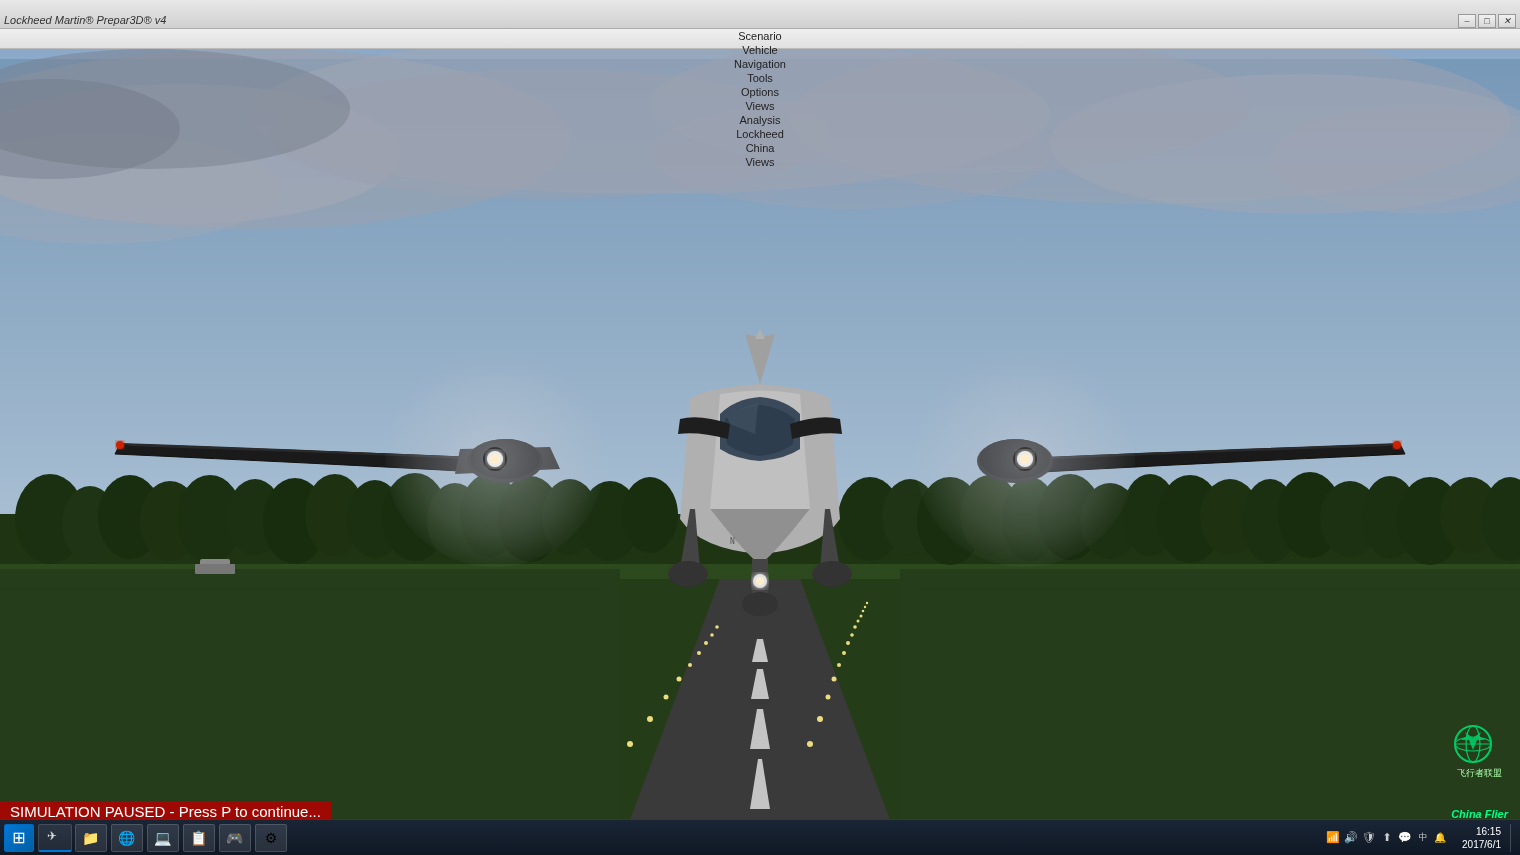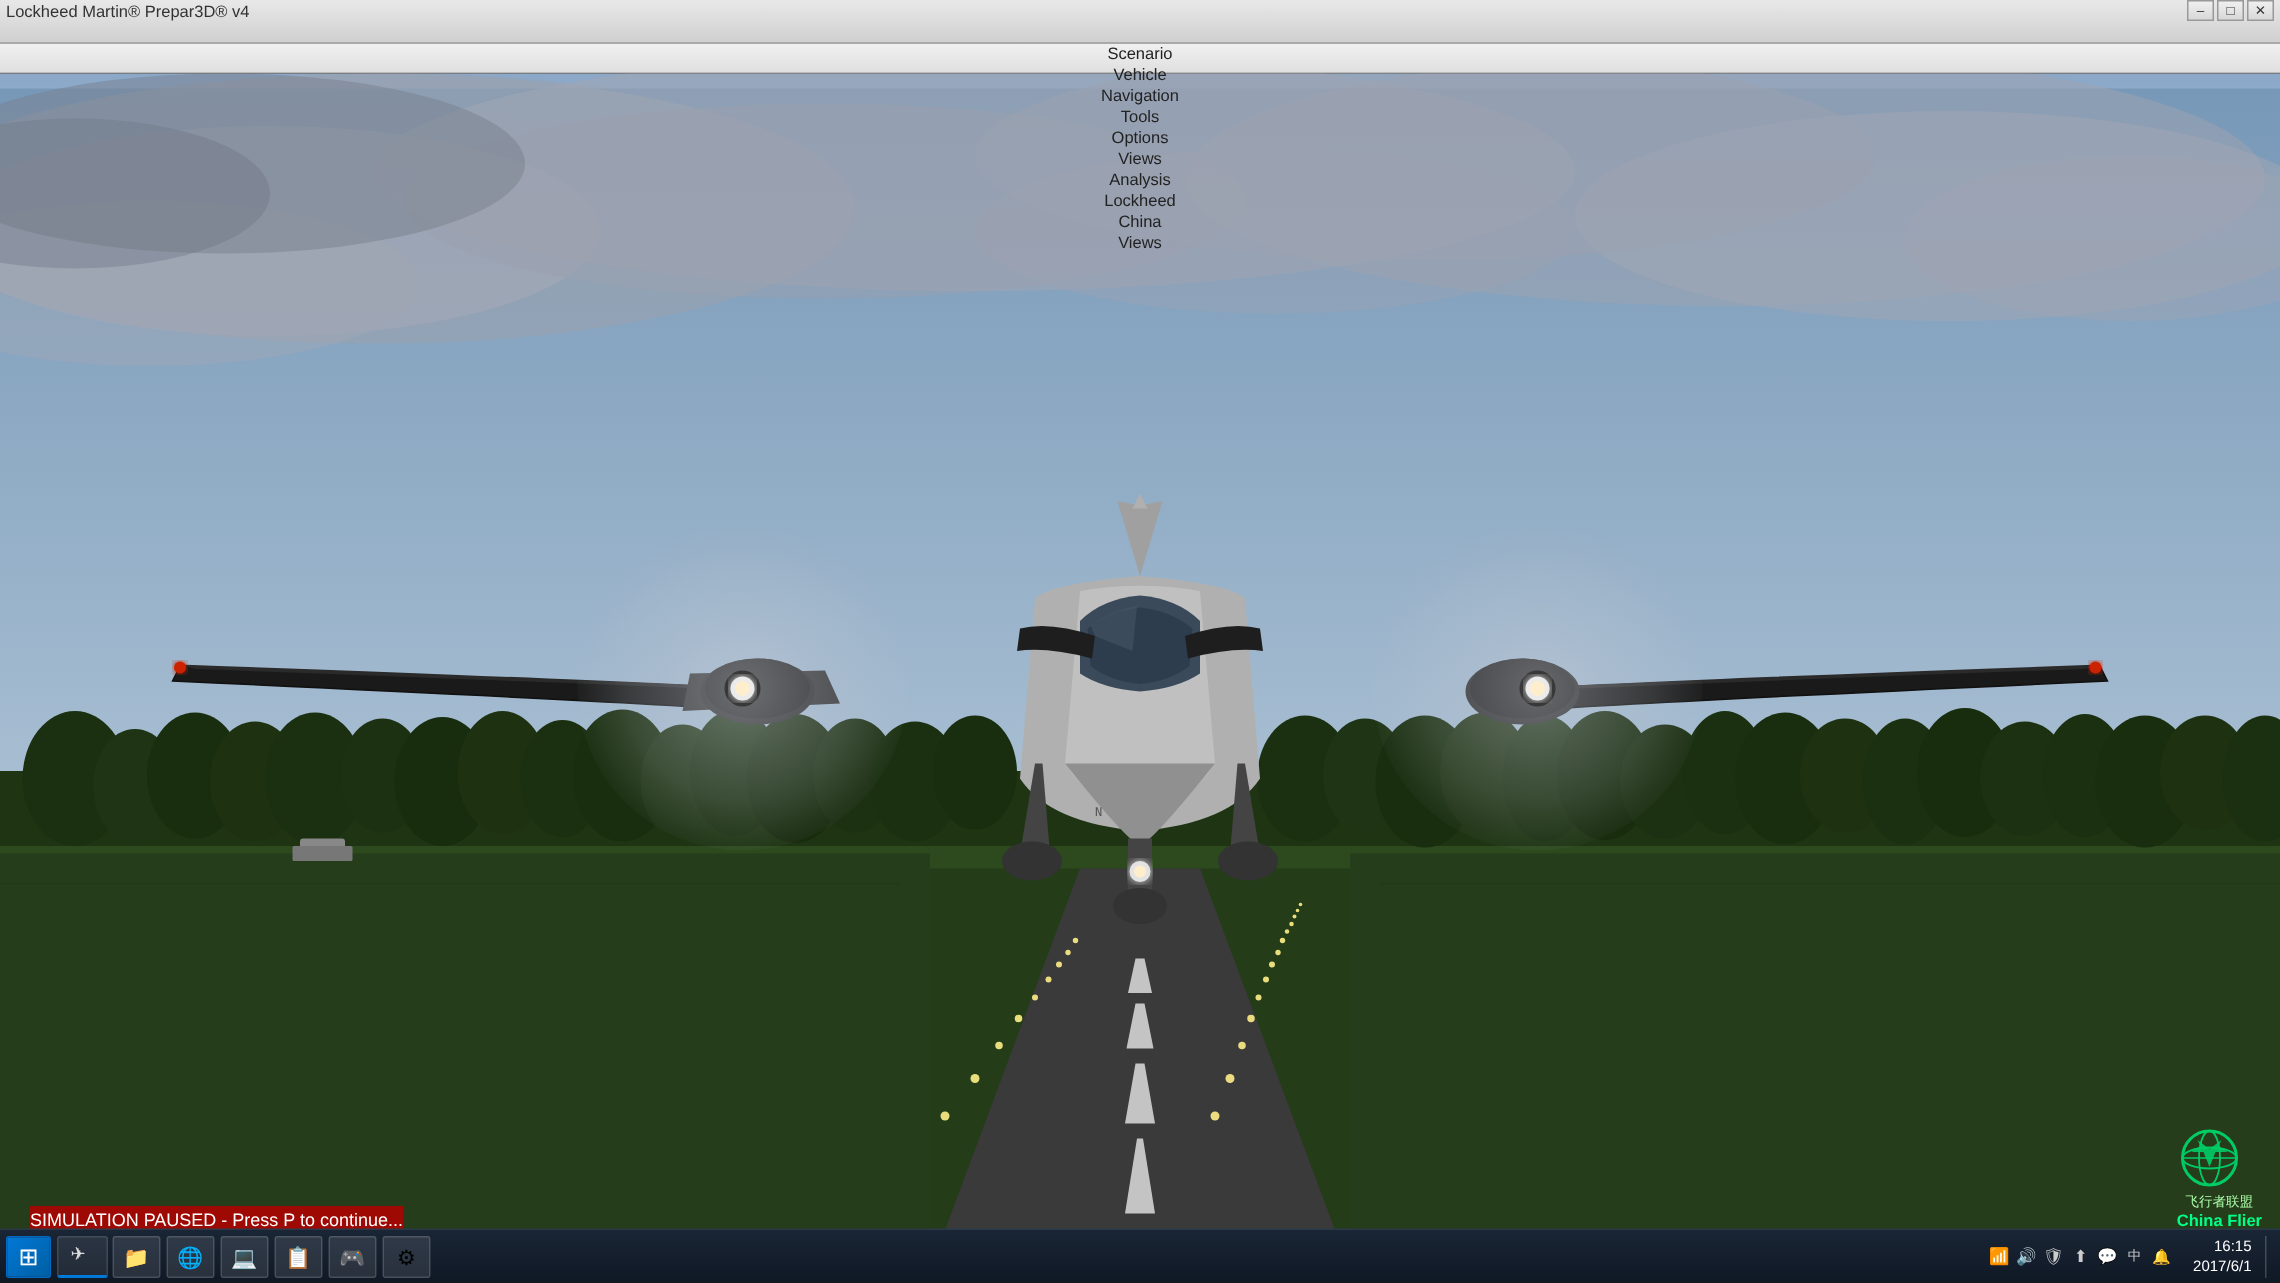--- a/index.html
+++ b/index.html
@@ -12,26 +12,27 @@
       background: #1a1a1a;
       position: relative;
     }
 
     
     #title-bar {
       width: 100%;
       height: 18px;
       background: linear-gradient(to bottom, #e8e8e8, #d0d0d0);
       display: flex;
-      align-items: flex-end;
+      align-items: flex-start;
       justify-content: space-between;
       padding: 14px 4px;
       border-bottom: 1px solid #aaa;
       position: relative;
       z-index: 100;
+      font-style: italic;
     }
 
     #title-text {
       font-size: 11px;
       color: #333;
       font-weight: normal;
     }
 
     #window-controls {
       display: flex;
@@ -133,25 +134,25 @@
       top: 0;
       left: 0;
       width: 100%;
       height: 100%;
     }
 
     
     #sim-paused {
       position: absolute;
       bottom: 8px;
-      left: 20px;
+      left: 0;
       background: rgba(180, 0, 0, 0.85);
       color: white;
-      font-size: 12px;
-      padding: 2px 0;
+      font-size: 15px;
+      padding: 2px 10px;
       z-index: 50;
     }
 
     
     #watermark {
       position: absolute;
       bottom: 10px;
       right: 12px;
       display: flex;
       flex-direction: column;
@@ -165,22 +166,24 @@
 
     #watermark-text-cn {
       font-size: 9px;
       color: #aaffaa;
       text-align: center;
     }
 
     #watermark-text-en {
       font-size: 11px;
       color: #00ff88;
+      font-style: italic;
       font-weight: bold;
       text-align: center;
+      margin-top: 28px;
     }
 
     
     #taskbar {
       width: 100%;
       height: 36px;
       background: linear-gradient(to bottom, #1a2535, #0f1825);
       position: absolute;
       bottom: 0;
       left: 0;

